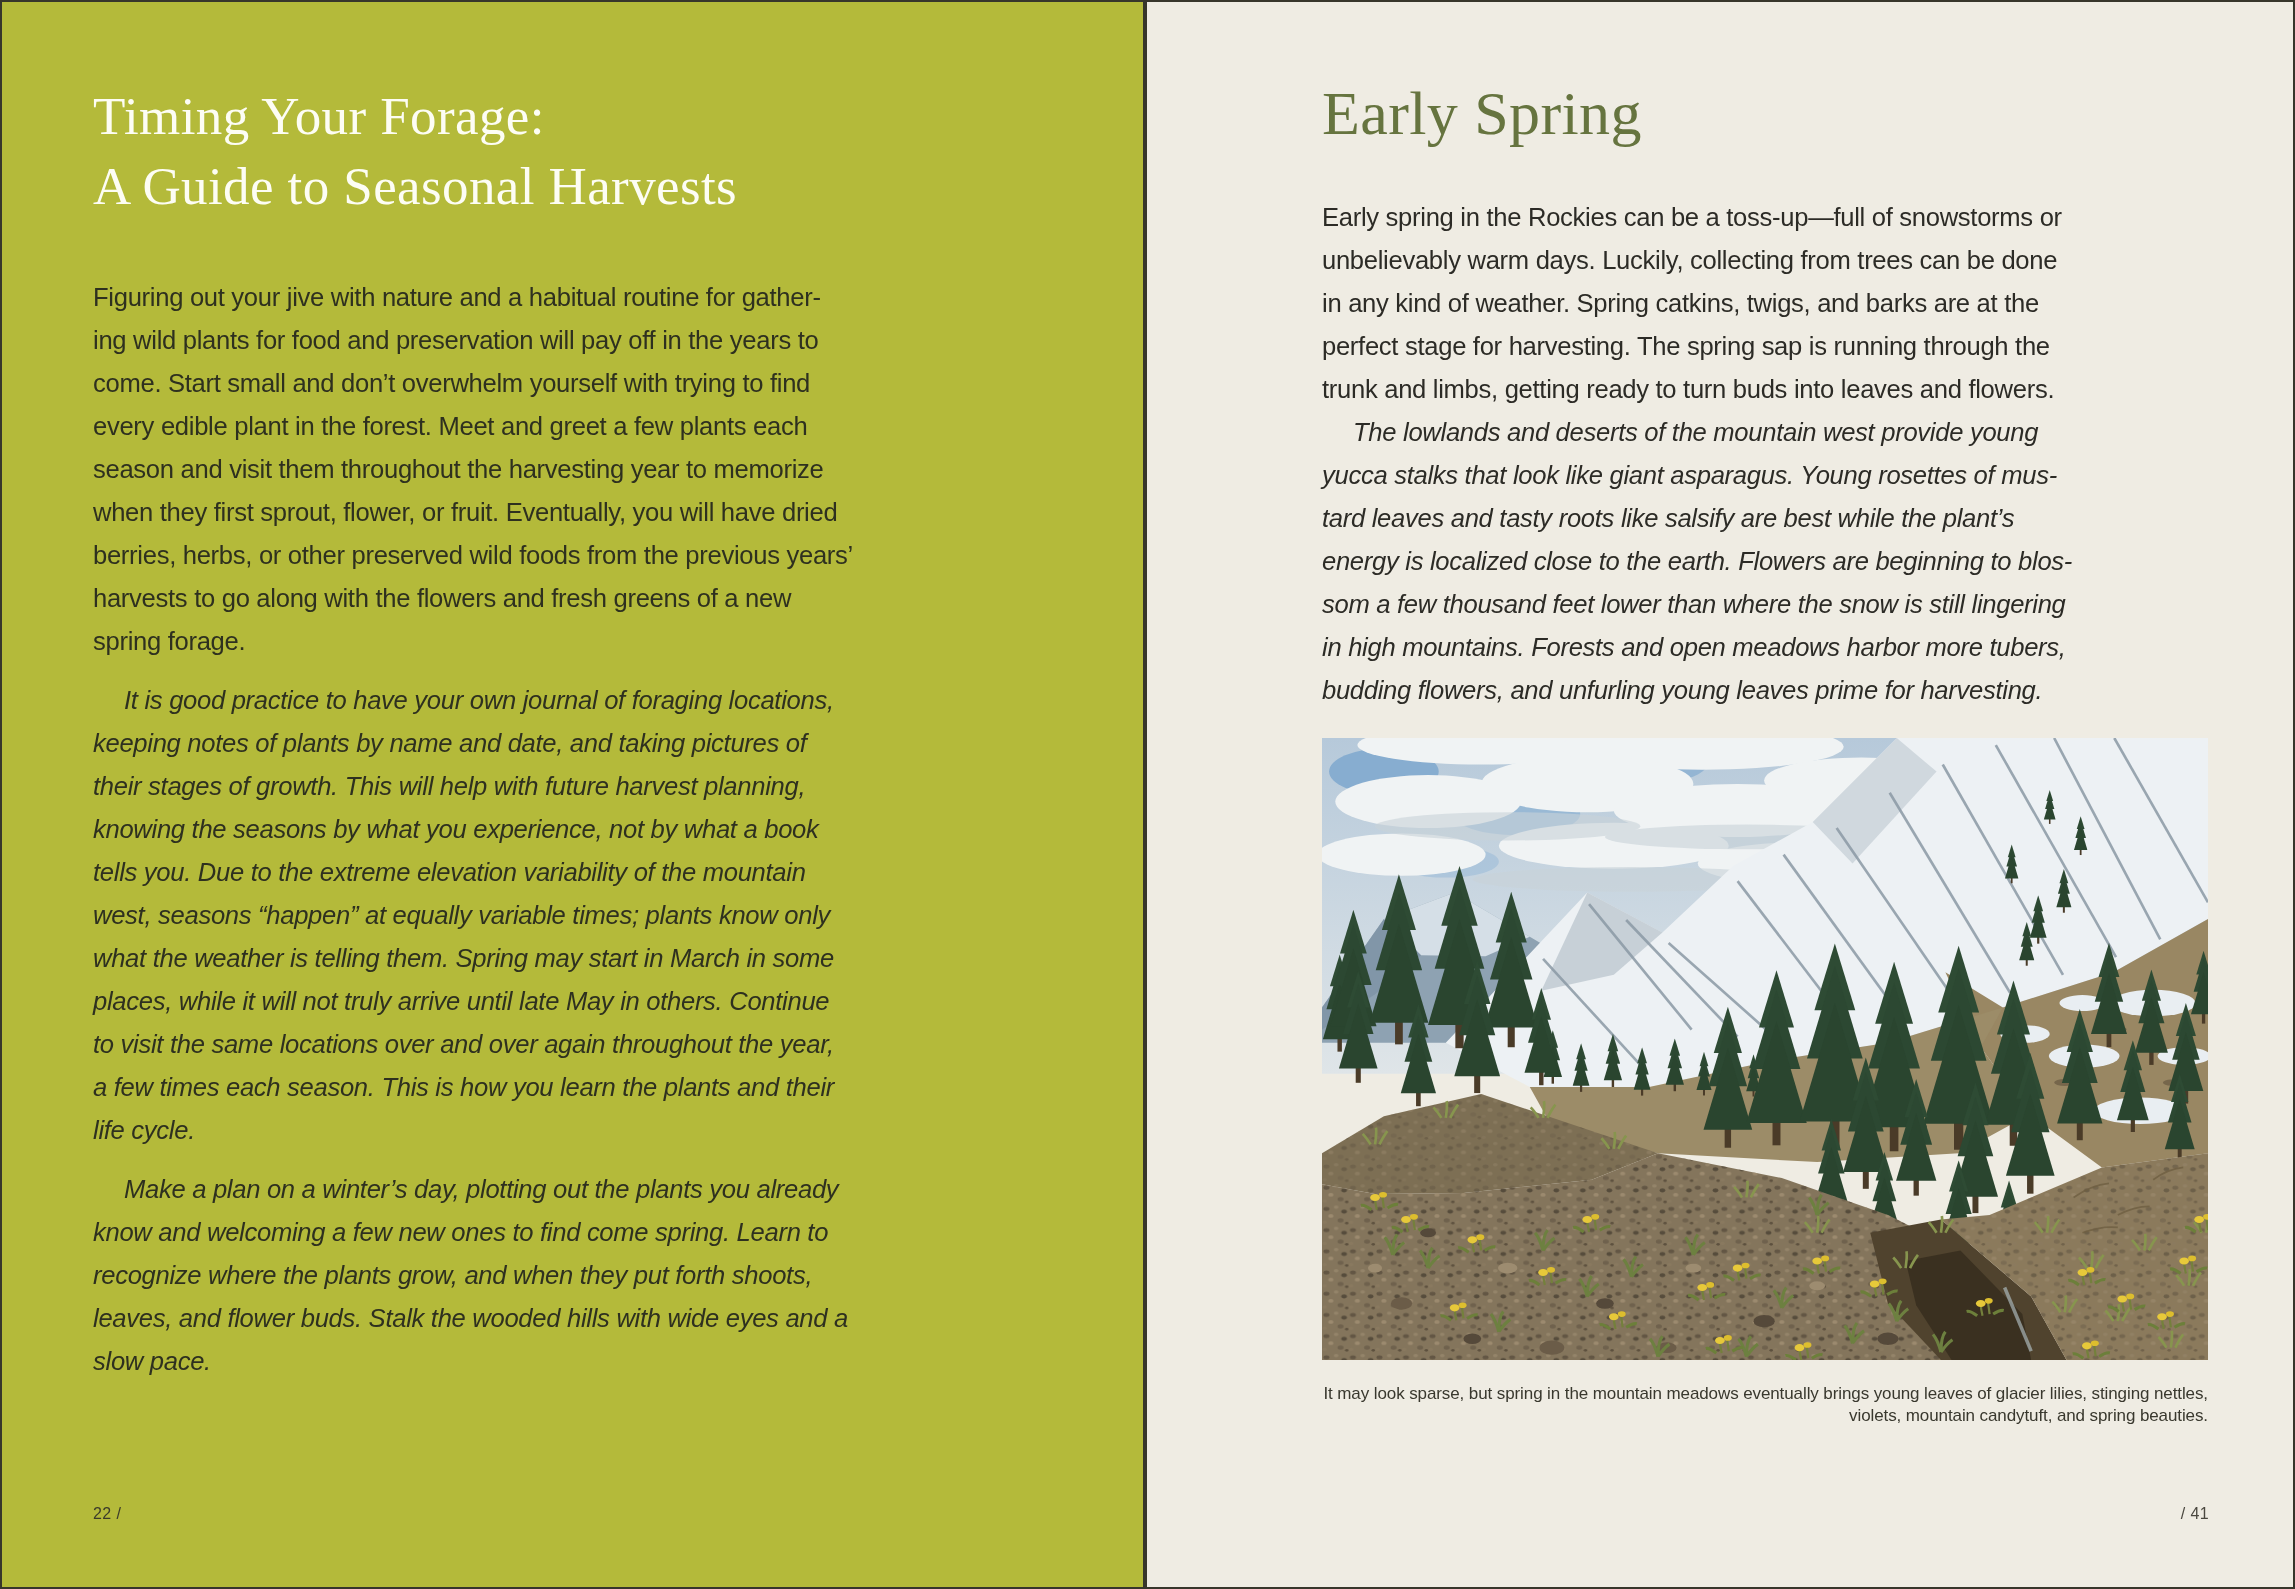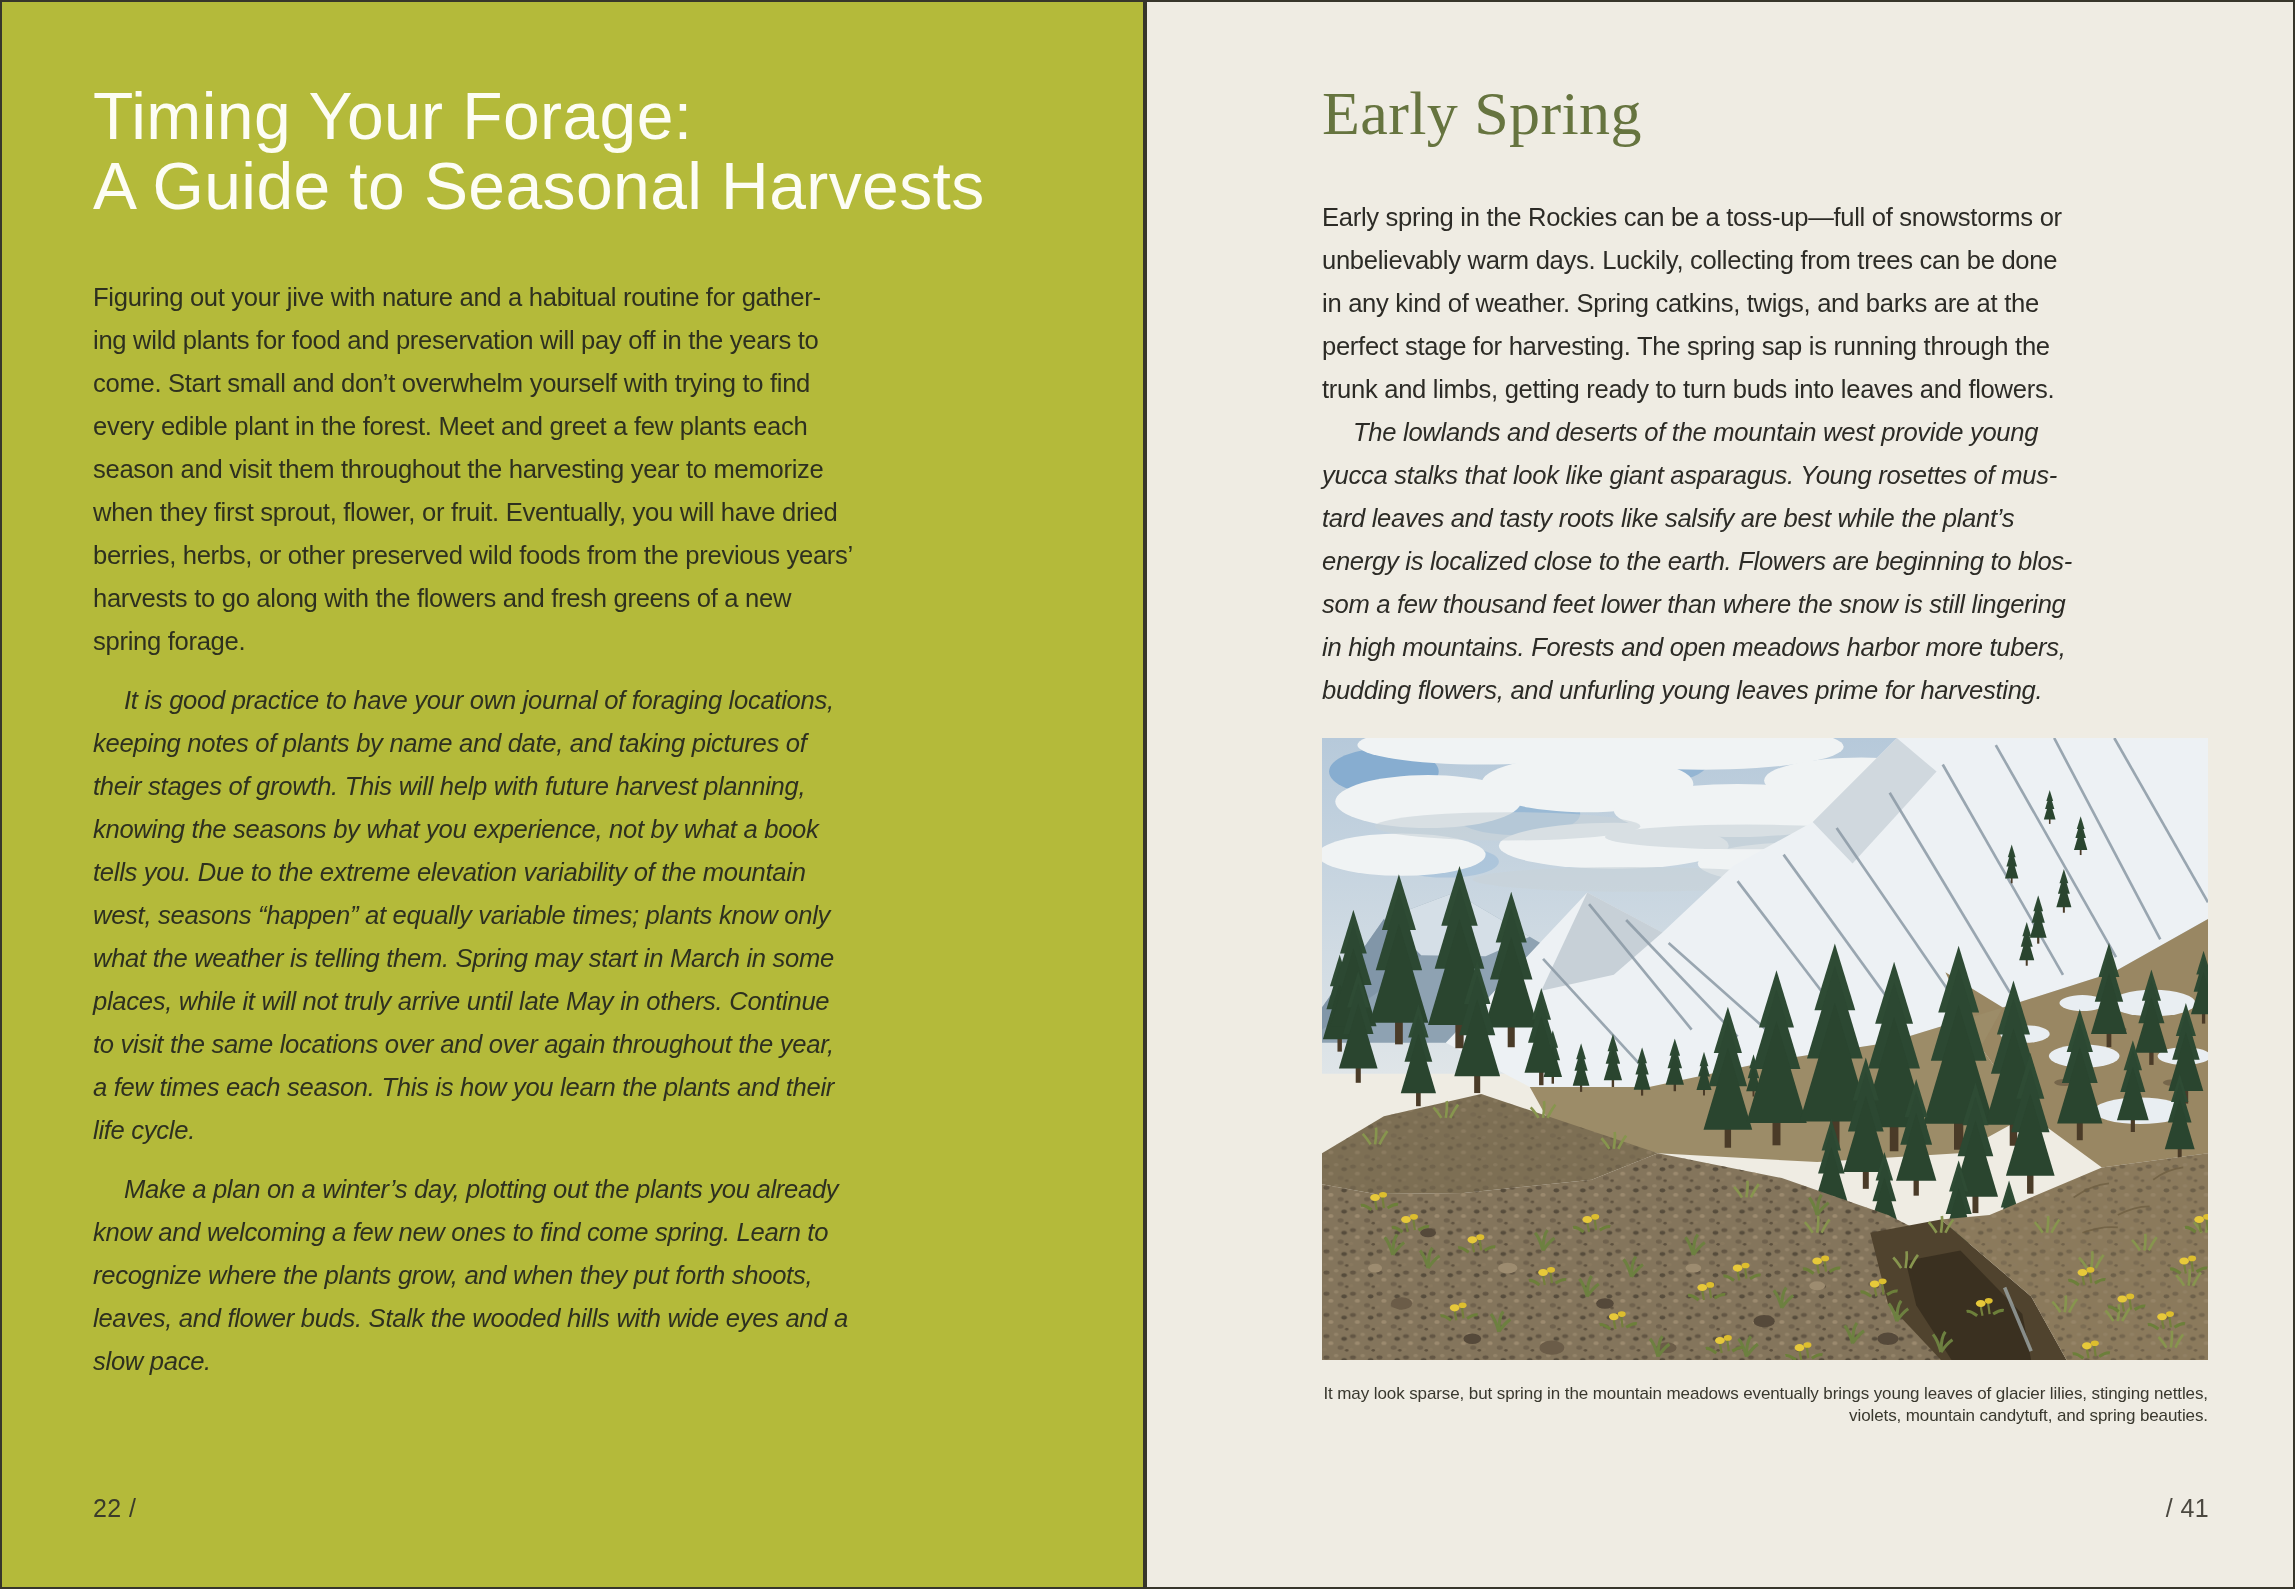--- a/index.html
+++ b/index.html
@@ -12,22 +12,22 @@
   .page.left{
     flex:0 0 1145px;background:var(--left_bg,#b4ba3a);
     border-right:4.4px solid var(--border,#37362b);
     padding:79px 83px 0 91px;
   }
   .page.right{
     flex:1;background:var(--right_bg,#efece3);
     padding:79px 84px 0 175px;
   }
   .title{
-    margin:0;font-family:Liberation Sans, sans-serif;font-weight:400;
-    font-size:66px;line-height:70px;letter-spacing:0.4px;
+    margin:0;font-family:Liberation Serif, serif;font-weight:400;
+    font-size:53px;line-height:70px;letter-spacing:0.4px;
     color:var(--left_title,#fdfdf4);white-space:pre-line;
   }
   .heading{
     margin:0;font-family:"Liberation Serif","DejaVu Serif",serif;font-weight:400;
     font-size:62px;line-height:64px;letter-spacing:0.4px;
     color:var(--right_heading,#66743f);
   }
   .body{margin-top:55px;}
   .page.right .body{margin-top:51px;}
   .body p{
@@ -36,21 +36,21 @@
   }
   .page.left .body p{color:var(--left_text,#2e301f);margin-top:16px;}
   .page.right .body p{color:var(--right_text,#2c2b26);}
   .body p.ind{text-indent:31px;font-style:italic;}
   figure{margin:25.6px 0 0 0;width:886px;}
   figure svg{display:block;width:886px;height:622px;}
   figcaption{
     margin-top:23px;font-size:17px;line-height:22px;letter-spacing:-0.1px;
     color:var(--caption_text,#39382e);max-width:886px;text-align:right;
   }
-  .pagenum{position:absolute;bottom:64px;font-size:25px;letter-spacing:0.4px;}
+  .pagenum{position:absolute;bottom:64px;font-size:16px;letter-spacing:0.4px;}
   .pagenum.ln{left:91px;color:var(--left_folio,#3b3b2a);}
   .pagenum.rn{right:84px;color:var(--right_folio,#4b4840);}
 </style>
 </head>
 <body>
 
 <div class="spread">
 
   <section class="page left">
     <h1 class="title">Timing Your Forage:

